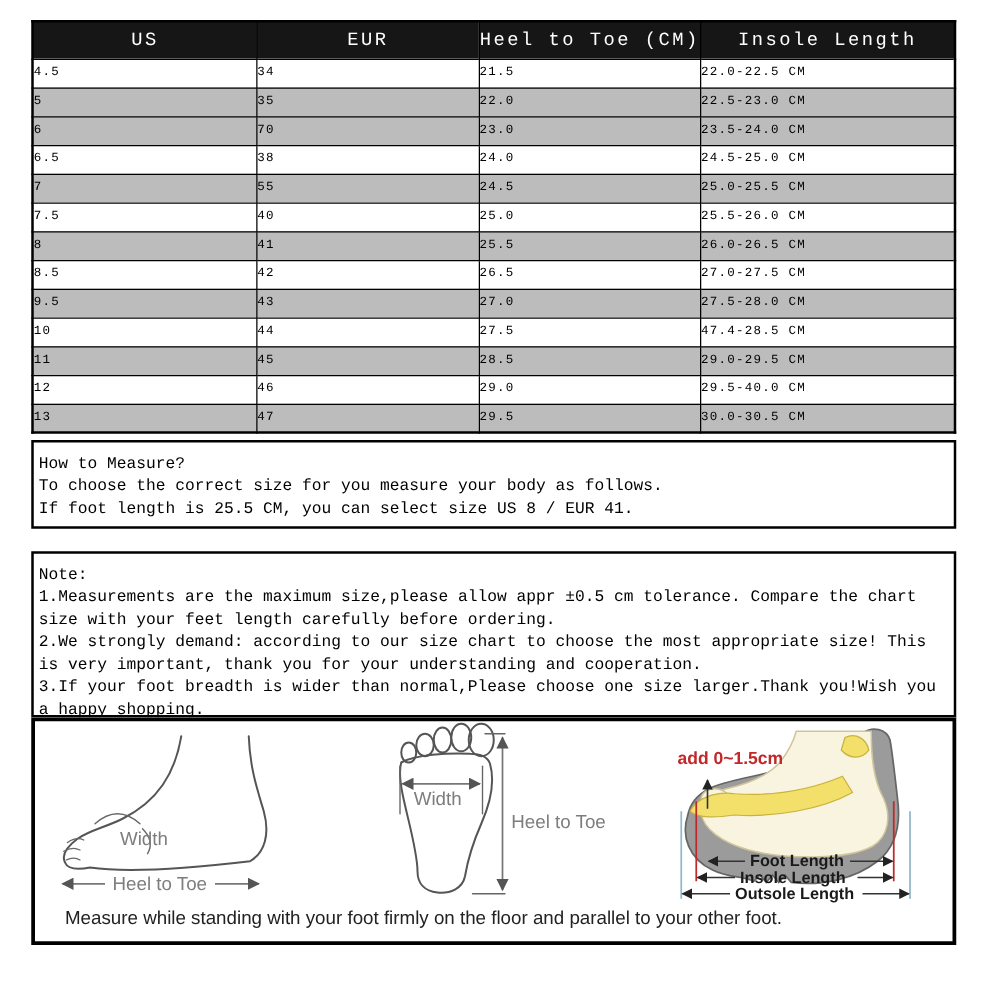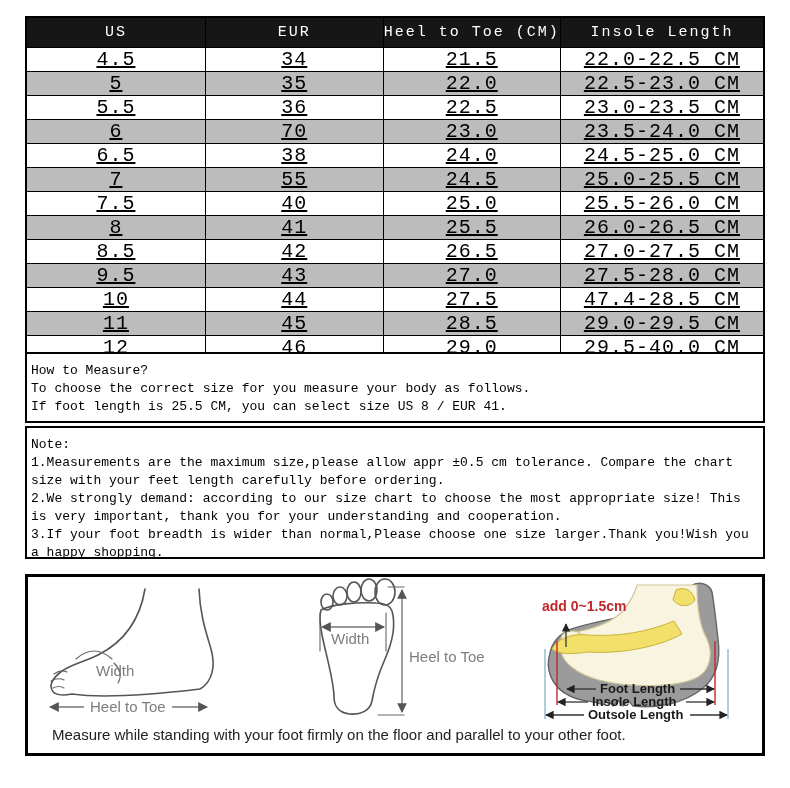--- a/index.html
+++ b/index.html
@@ -14,36 +14,36 @@
     position:absolute; left:25px; top:16px; width:740px;
     border-collapse:collapse; table-layout:fixed;
     border:2px solid var(--border);
   }
   table.size-table th {
     background:var(--header_bg); color:var(--header_text);
     font-weight:normal; font-size:15px; letter-spacing:2px;
     height:30px; border:1px solid var(--border); 
   }
   table.size-table td {
-    height:23px; border:1px solid var(--border); text-align:center;
-    font-size:20px; letter-spacing:1px; background:#fff;text-decoration:underline;
+    height:23px; border:1px solid var(--border); 
+    font-size:10px; letter-spacing:1px; background:#fff;
   }
   table.size-table tr.alt td { background:var(--row_alt_bg); }
   col.c1 { width:24.3%; } col.c2 { width:24.1%; }
   col.c3 { width:24.0%; } col.c4 { width:27.6%; }
 
   
   .text-box {
     position:absolute; left:25px; width:740px;
     border:2px solid var(--border); background:#fff;
     font-size:13px; line-height:18px; padding:8px 10px 0 4px;
     white-space:normal; word-spacing:0;
   }
   .measure-box { top:352px; height:71px; }
-  .note-box    { top:426px; height:133px; }
+  .note-box    { top:441px; height:133px; }
 
   
   .image-box {
     position:absolute; left:25px; top:574px; width:740px; height:182px;
     border:3px solid var(--border); background:#fff;
   }
   .image-box svg { position:absolute; left:0; top:0; }
   .caption {
     position:absolute; left:24px; top:149px; width:690px;
     font-family:"Liberation Sans", sans-serif; font-size:15px; color:#222;
@@ -89,26 +89,20 @@
           <td>34</td>
           <td>21.5</td>
           <td>22.0-22.5 CM</td>
         </tr>
         <tr class="alt">
           <td>5</td>
           <td>35</td>
           <td>22.0</td>
           <td>22.5-23.0 CM</td>
         </tr>
-        <tr>
-          <td>5.5</td>
-          <td>36</td>
-          <td>22.5</td>
-          <td>23.0-23.5 CM</td>
-        </tr>
         <tr class="alt">
           <td>6</td>
           <td>70</td>
           <td>23.0</td>
           <td>23.5-24.0 CM</td>
         </tr>
         <tr>
           <td>6.5</td>
           <td>38</td>
           <td>24.0</td>

